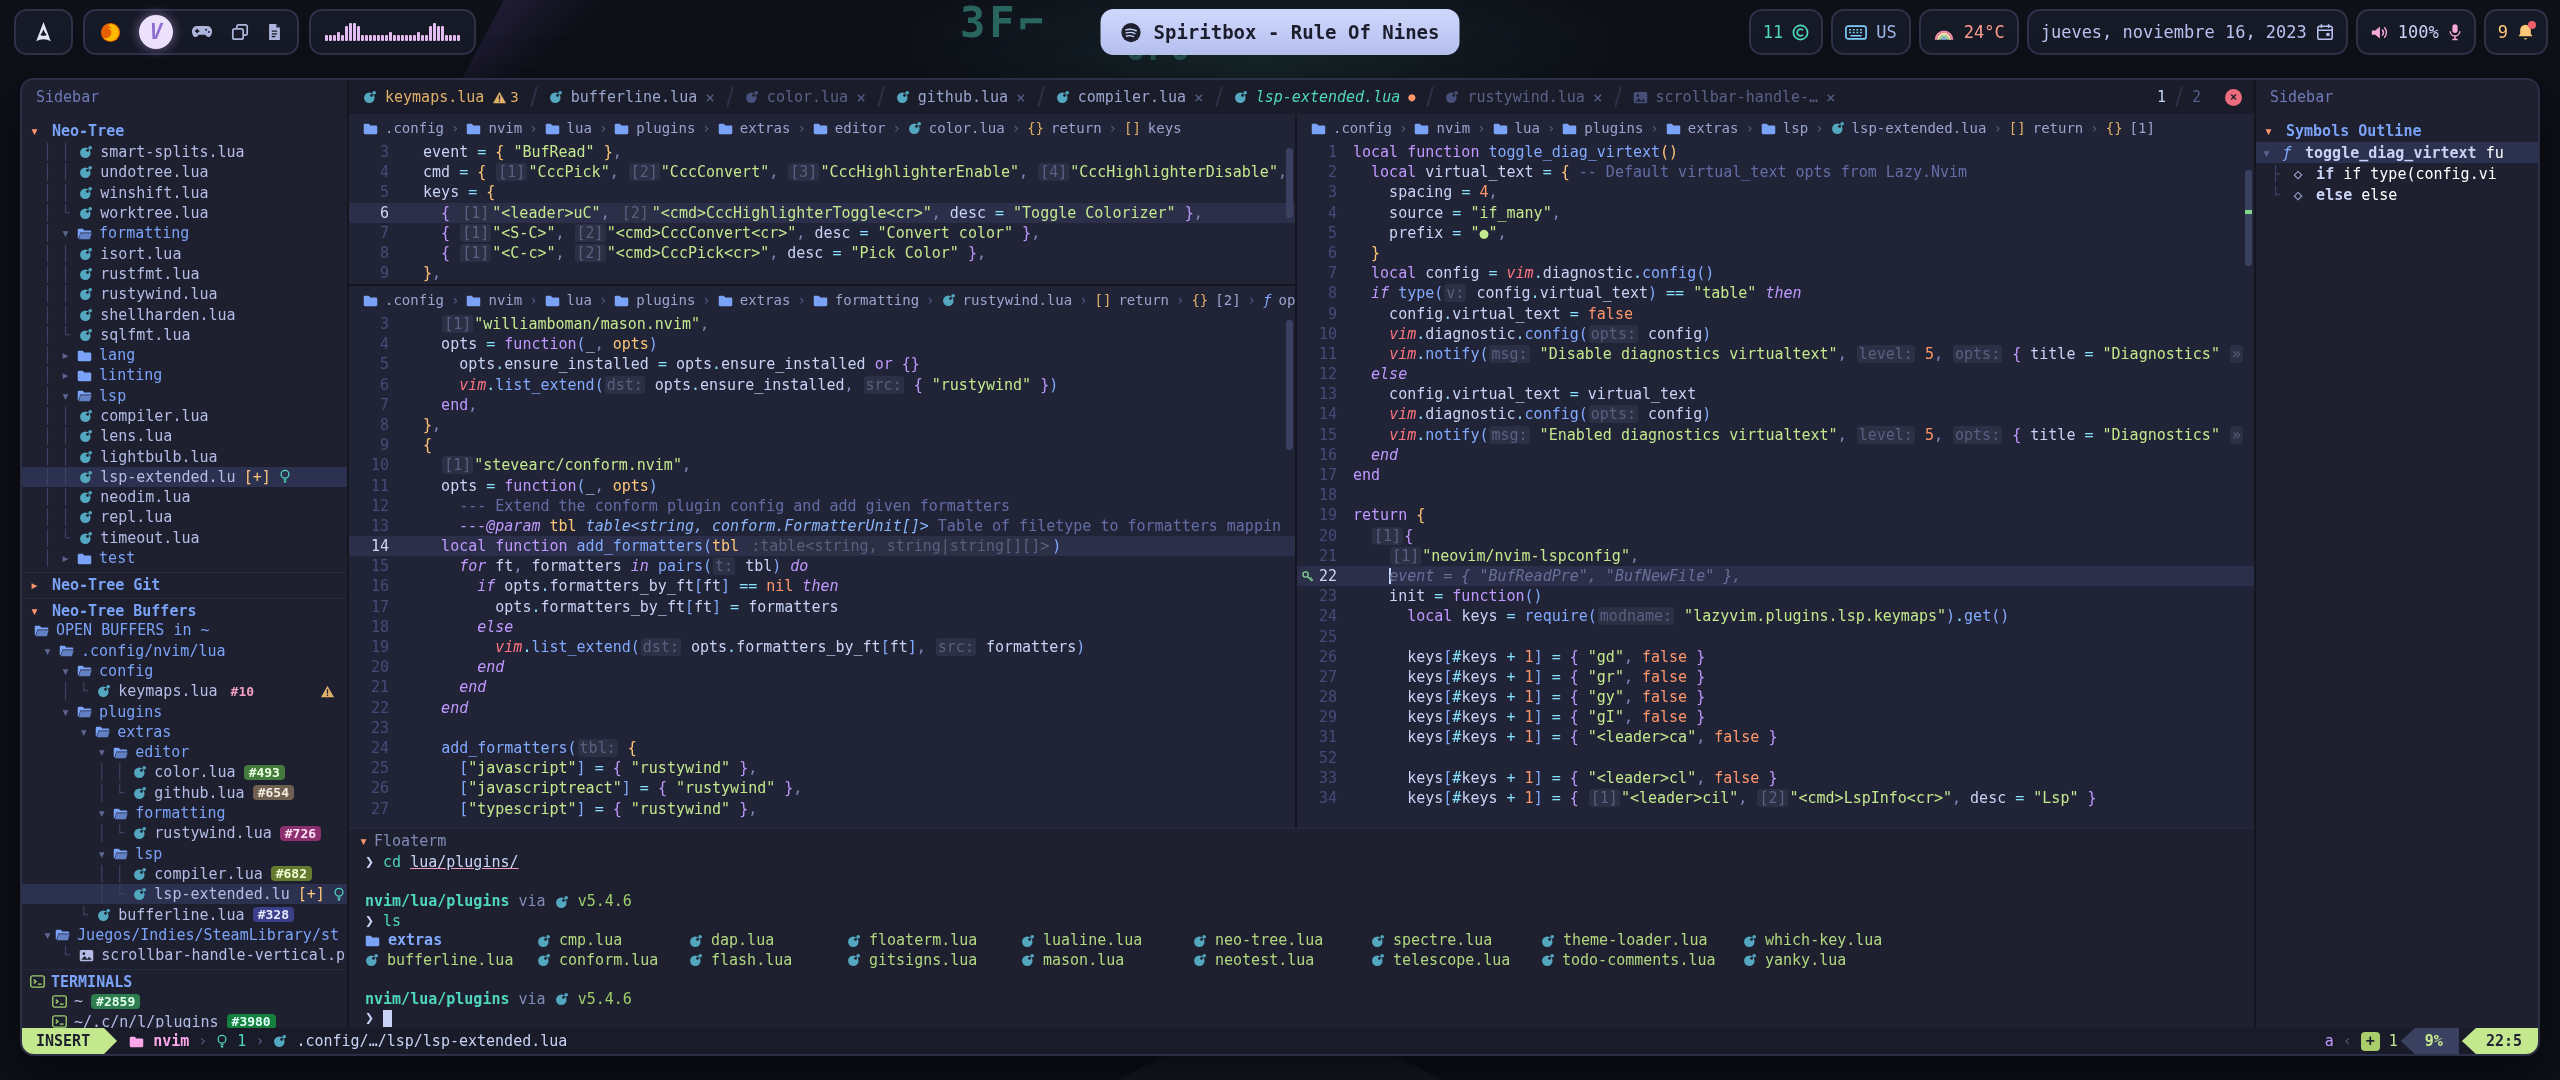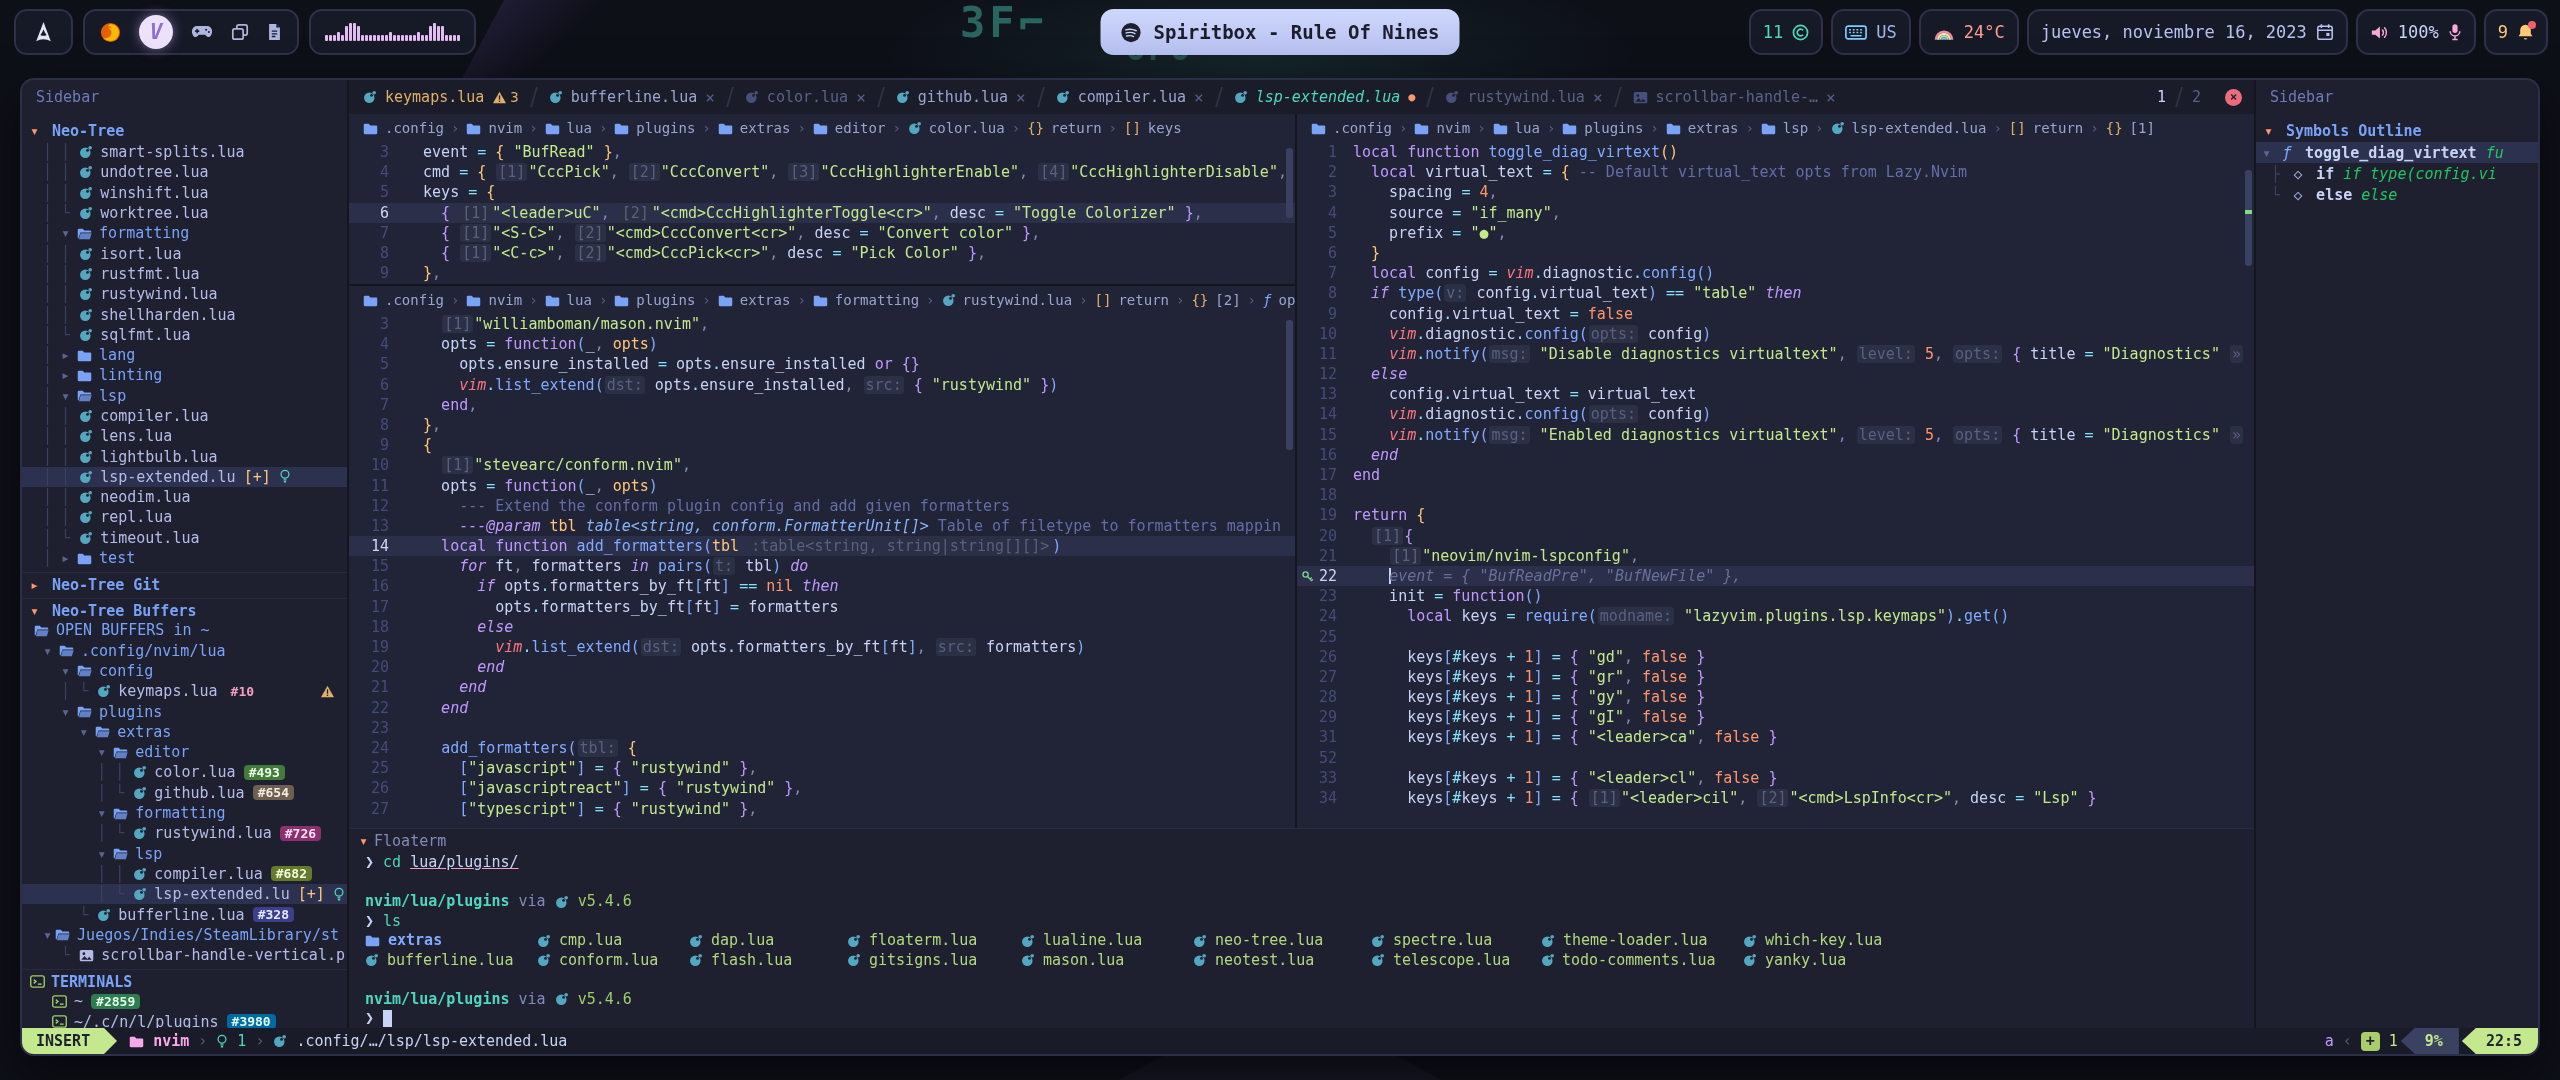--- a/index.html
+++ b/index.html
@@ -97,21 +97,21 @@
   .fline{height:19.5px;line-height:19.5px;font-size:15px;white-space:pre;padding-left:16px;display:flex;align-items:center}
   .fcell{display:inline-flex;align-items:center;gap:8px}
   .fcell .nm{color:#b1d87f}
   .fcell.dir .nm{color:#82aaff;font-weight:bold}
   .fcell .icon{display:inline-flex}
   
   .outline{grid-column:7;grid-row:2/4;background:#1e2030;overflow:hidden;padding-top:2px}
   .orow{display:flex;align-items:center;height:21px;font-size:15px;white-space:pre;padding:0 6px}
   .orow.osel{background:#2d3150}
   .oname{color:#c8d3f5;font-weight:bold}
-  .odet{color:#22c55e;font-style:italic}
+  .odet{color:#ffffff;}
   .oic{color:#82aaff;font-style:italic;width:18px;display:inline-block;text-align:center}
   .oic.cube{color:#a8b1dd;font-style:normal}
   
   .statusline{grid-column:1/8;grid-row:4;background:#191b28;display:flex;align-items:center;font-size:15px;color:#c8d3f5}
   .mseg{background:#c3e88d;color:#1e2030;font-weight:bold;padding:0 14px;height:100%;display:flex;align-items:center}
   .marrow{width:0;height:0;border-top:13px solid transparent;border-bottom:13px solid transparent;border-left:13px solid #c3e88d}
   .slgroup{display:flex;align-items:center;gap:9px;padding-left:12px}
   .slgroup .icon{display:inline-flex}
   .srgroup{margin-left:auto;display:flex;align-items:center;gap:9px;height:100%}
   .plusbox{background:#a9cd6b;color:#1e2030;font-weight:bold;width:19px;height:19px;border-radius:4px;display:flex;align-items:center;justify-content:center}
@@ -612,21 +612,21 @@
       </div>
       <div class="trow"><span class="guide">  </span><span class="icon" style="color: rgb(158, 206, 106);"><svg width="15" height="13" viewBox="0 0 20 17">
             <rect x="1" y="1" width="18" height="15" rx="2.5" fill="none" stroke="currentColor" stroke-width="1.8"></rect>
             <path d="M5 6l3 2.5L5 11" stroke="currentColor" stroke-width="1.8" fill="none"></path>
             <path d="M10.5 12h5" stroke="currentColor" stroke-width="1.8"></path>
           </svg></span><span class="tfile">~</span><span class="bdg" style="background: rgb(46, 125, 79); color: rgb(226, 255, 233);">#2859</span></div>
       <div class="trow"><span class="guide">  </span><span class="icon" style="color: rgb(158, 206, 106);"><svg width="15" height="13" viewBox="0 0 20 17">
             <rect x="1" y="1" width="18" height="15" rx="2.5" fill="none" stroke="currentColor" stroke-width="1.8"></rect>
             <path d="M5 6l3 2.5L5 11" stroke="currentColor" stroke-width="1.8" fill="none"></path>
             <path d="M10.5 12h5" stroke="currentColor" stroke-width="1.8"></path>
-          </svg></span><span class="tfile">~/.c/n/l/plugins</span><span class="bdg" style="background: #0369a1; color: rgb(223, 255, 249); text-align: center;">#3980</span></div>
+          </svg></span><span class="tfile">~/.c/n/l/plugins</span><span class="bdg" style="background: #15803d; color: rgb(223, 255, 249); text-align: center;">#3980</span></div>
     </div>
 
   <div class="edleft">
     <div class="pane" id="p1" style="height:170px;min-height:170px">
         <div class="crumb">
           <span class="icon" style="color: rgb(122, 162, 247);">
             <svg width="15" height="13" viewBox="0 0 20 17">
               <path fill="currentColor" d="M1 3.5A1.5 1.5 0 0 1 2.5 2h5.2l2 2.5h7.8A1.5 1.5 0 0 1 19 6v8.5a1.5 1.5 0 0 1-1.5 1.5h-15A1.5 1.5 0 0 1 1 14.5z"></path>
             </svg>
           </span>

